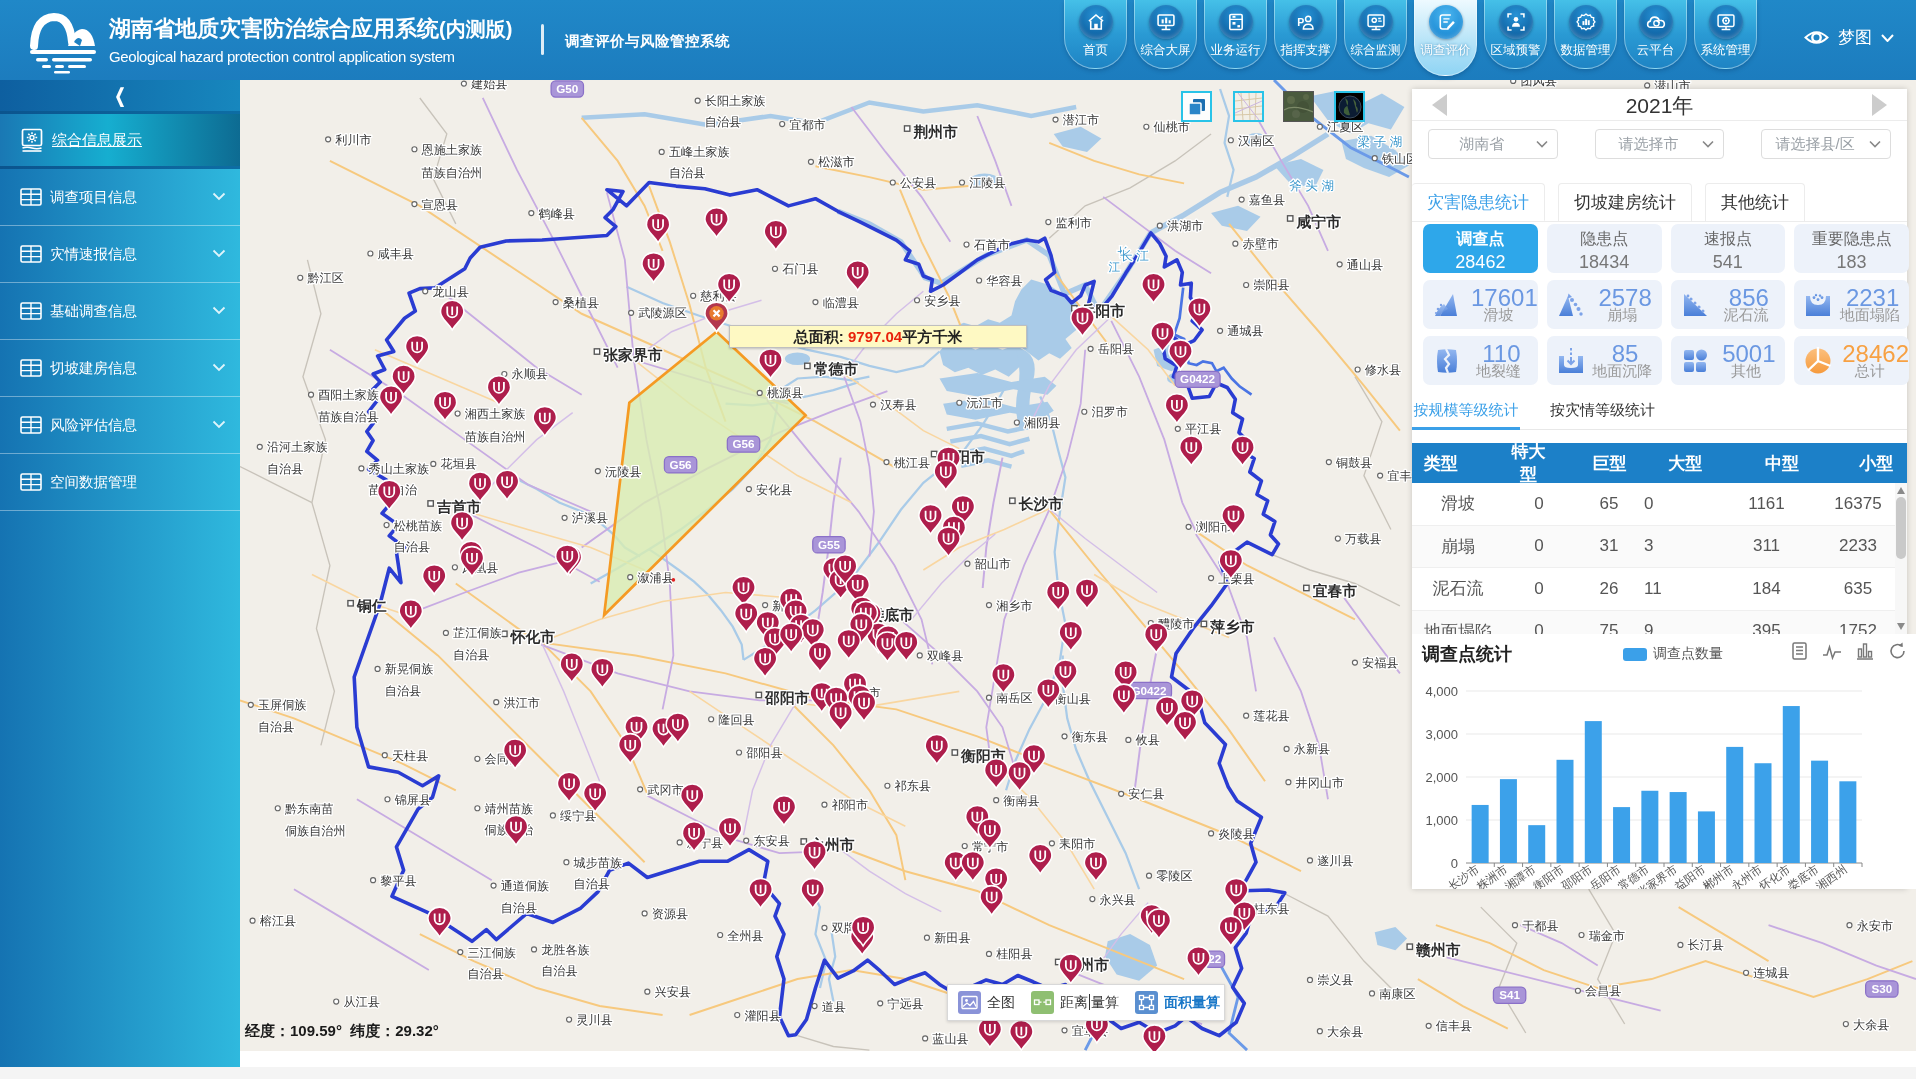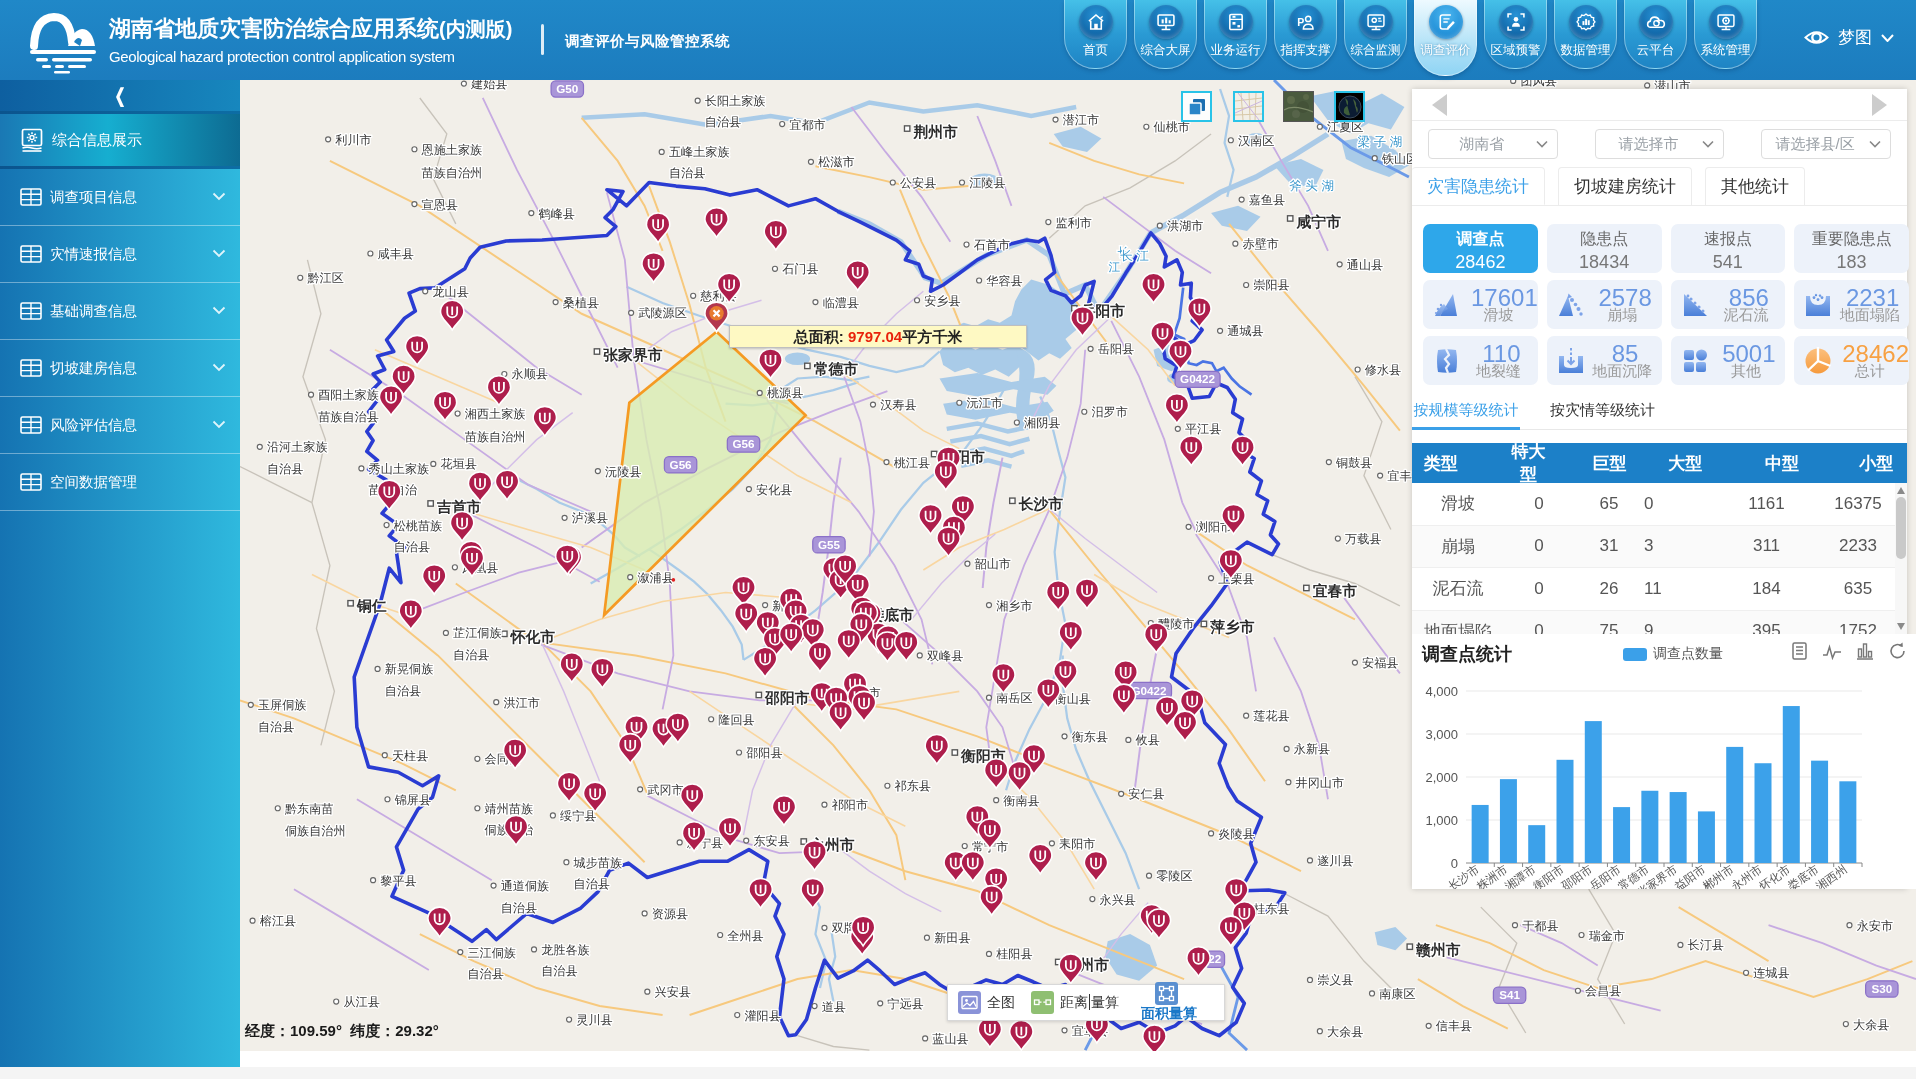--- a/index.html
+++ b/index.html
@@ -26,21 +26,21 @@
 .npill.active { height:76px; background:linear-gradient(180deg,#eefaff 0%,#b7e4f8 55%,#8fd4f4 100%); }
 .npill.active .circ { background:radial-gradient(circle at 50% 30%,#4db7f0,#1b8ad4 75%); }
 .npill.active .lbl { color:#fff; text-shadow:0 0 3px rgba(20,110,170,.8); }
 
 
 #sidebar { position:absolute; left:0; top:80px; width:240px; height:987px; background:linear-gradient(90deg,#1573b2,#2fb9de); z-index:40; }
 #collapse { height:31px; background:linear-gradient(90deg,#0e5fa0,#1787be); display:flex; align-items:center; justify-content:center; color:#fff; font-size:19px; font-weight:bold; }
 #collapse span{ transform:scaleX(.7); display:inline-block; }
 .sgap { height:3px; background:linear-gradient(90deg,#0b548e,#0d6da4); }
 .mitem { position:relative; display:flex; align-items:center; color:#fff; }
-.mitem.active { height:52px; background:linear-gradient(90deg,#1a78b4 0%,#16aed0 45%,#0d6b92 100%); font-size:15px; }
+.mitem.active { height:52px; background:linear-gradient(90deg,#1a78b4 0%,#16aed0 45%,#0d6b92 100%); font-size:15px;text-decoration:underline; }
 .mitem.norm { height:57px; border-bottom:1px solid rgba(255,255,255,.38); font-size:14.5px; }
 .mitem .mico { margin-left:20px; margin-right:8px; display:flex; }
 .mitem .chev { position:absolute; right:14px; top:50%; margin-top:-5px; line-height:0; }
 
 
 #map { position:absolute; left:240px; top:80px; width:1676px; height:971px; background:#f2efe9; overflow:hidden; }
 #mapsvg { position:absolute; left:0; top:0; }
 .mapbtn { position:absolute; top:11px; width:31px; height:31px; z-index:10; }
 #tooltip { position:absolute; left:489px; top:245px; width:298px; height:23px; background:#fef9c3; border:1px solid #bfbfbf; box-shadow:0 1px 2px rgba(0,0,0,.2); text-align:center; font-size:15px; font-weight:bold; color:#222; line-height:21px; z-index:9; }
 #tooltip b { color:#e8220a; }
@@ -50,21 +50,21 @@
 
 #panel { position:absolute; left:1412px; top:89px; width:495px; height:800px; background:#fff; z-index:30; box-shadow:0 0 6px rgba(0,0,0,.18); font-family:"Liberation Sans",sans-serif; }
 #yearbar { position:relative; height:32px; border-bottom:1px solid #ececec; }
 #yearbar .yr { position:absolute; left:0; right:0; top:3px; text-align:center; font-size:21px; color:#333; }
 #yearbar .arr { position:absolute; top:5px; width:0; height:0; border-top:11px solid transparent; border-bottom:11px solid transparent; }
 #yearbar .arr.l { left:20px; border-right:15px solid #ccc; }
 #yearbar .arr.r { right:20px; border-left:15px solid #ccc; }
 .selrow { display:flex; margin:8px 16px 0 16px; gap:37px; }
 .sel { position:relative; flex:1; height:30px; border:1px solid #ddd; border-radius:4px; color:#9aa0a6; font-size:15px; line-height:28px; text-align:center; padding-right:22px; }
 .sel .sv { position:absolute; right:9px; top:10px; line-height:0; }
-.tabs { display:flex; margin-top:8px; height:39px; border-bottom:1px solid #ececec; }
+.tabs { display:flex; margin-top:24px; height:39px; border-bottom:1px solid #ececec; }
 .tab { padding:0 15px; line-height:38px; font-size:17px; color:#333; border:1px solid #ececec; border-bottom:none; border-radius:4px 4px 0 0; margin-right:13px; background:#fff; }
 .tab.first { border-left:none; color:#3ba0e8; border-bottom:1px solid #fff; }
 #cards { position:absolute; left:11px; top:135px; width:495px; }
 .crow { display:flex; margin-bottom:7px; }
 .card { width:116px; height:49px; border-radius:7px; background:#edf2fa; margin-right:9px; text-align:center; }
 .card .ct { font-size:16px; color:#666; margin-top:5px; }
 .card .cn { font-size:18px; color:#777; margin-top:2px; }
 .card.on { background:#2ea7ea; }
 .card.on .ct { color:#fff; font-weight:bold; }
 .card.on .cn { color:#fff; }
@@ -980,38 +980,39 @@
       </span>
     <span style="display:flex;align-items:center;margin-left:16px;">
         <svg width="23" height="23" viewBox="0 0 23 23">
           <rect width="23" height="23" rx="3" fill="#8fbf72"></rect>
           <rect x="3.5" y="9" width="4.5" height="4.5" fill="none" stroke="#fff" stroke-width="1.3"></rect>
           <rect x="15" y="9" width="4.5" height="4.5" fill="none" stroke="#fff" stroke-width="1.3"></rect>
           <path d="M8 11.2 h7" stroke="#fff" stroke-width="1.3" stroke-dasharray="2.5 1.8"></path>
         </svg>
         <span style="margin-left:6px;">距离<span style="border-left:1.5px solid #333;margin:0 1px;"></span>量算</span>
       </span>
-    <span style="display:flex;align-items:center;margin-left:16px;flex-direction:column;">
+    <span style="display:flex;align-items:center;margin-left:16px;">
         <svg width="23" height="23" viewBox="0 0 23 23">
           <rect width="23" height="23" rx="3" fill="#5a8fd0"></rect>
           <path d="M6.5 6.5 L16.5 6.5 L16.5 16.5 L6.5 16.5 Z" fill="none" stroke="#fff" stroke-width="1.4"></path>
           <rect x="4.5" y="4.5" width="4" height="4" fill="#5a8fd0" stroke="#fff" stroke-width="1.3"></rect>
           <rect x="14.5" y="4.5" width="4" height="4" fill="#5a8fd0" stroke="#fff" stroke-width="1.3"></rect>
           <rect x="4.5" y="14.5" width="4" height="4" fill="#5a8fd0" stroke="#fff" stroke-width="1.3"></rect>
           <rect x="14.5" y="14.5" width="4" height="4" fill="#5a8fd0" stroke="#fff" stroke-width="1.3"></rect>
         </svg>
         <span style="margin-left:6px;color:#1a78c8;font-weight:bold;">面积量算</span>
       </span>
   </div>
   <div id="coords">经度：109.59°&nbsp;&nbsp;纬度：29.32°</div>
 </div>
 
 <div id="panel">
   <div id="yearbar">
       <div class="arr l"></div>
+      <div class="yr">2021年</div>
       <div class="arr r"></div>
     </div>
   <div class="selrow">
     <div class="sel">湖南省<span class="sv"><svg width="12" height="8" viewBox="0 0 12 8">
             <path d="M1 1.5 L6 6.5 L11 1.5" fill="none" stroke="#888" stroke-width="1.6"></path>
           </svg></span></div>
     <div class="sel">请选择市<span class="sv"><svg width="12" height="8" viewBox="0 0 12 8">
             <path d="M1 1.5 L6 6.5 L11 1.5" fill="none" stroke="#888" stroke-width="1.6"></path>
           </svg></span></div>
     <div class="sel">请选择县/区<span class="sv"><svg width="12" height="8" viewBox="0 0 12 8">

